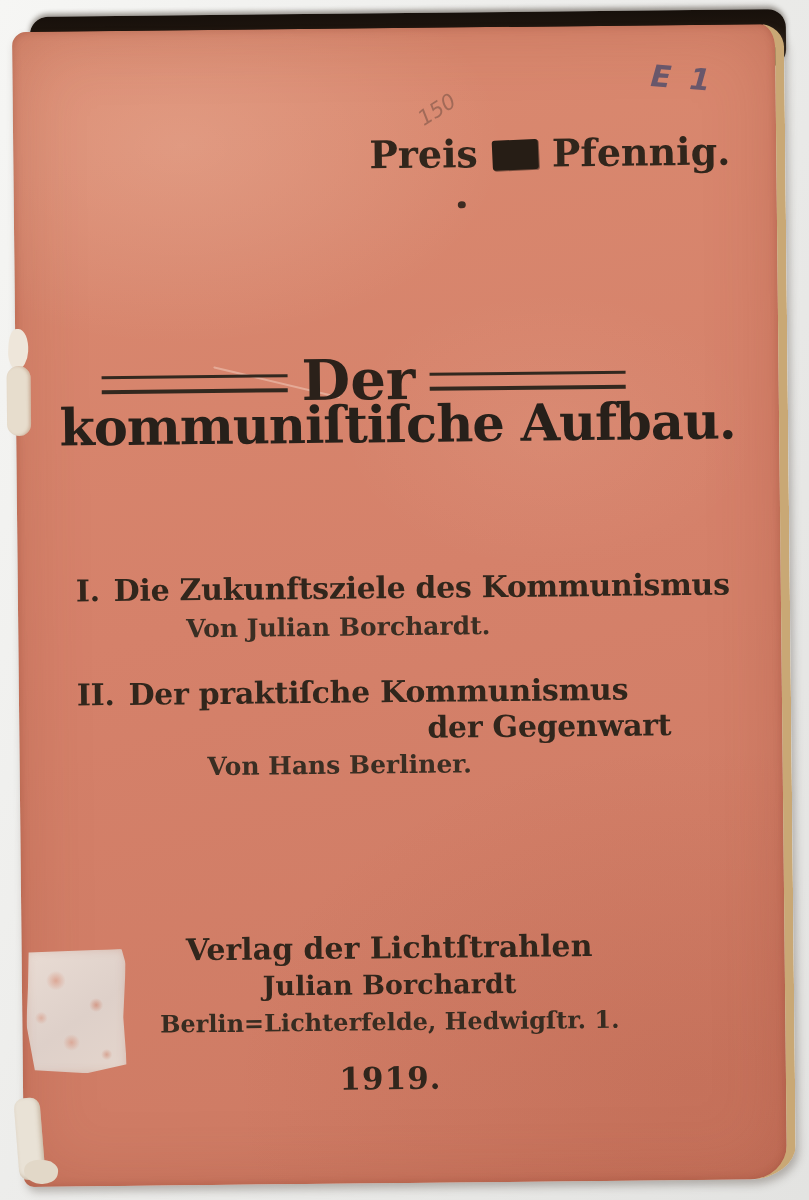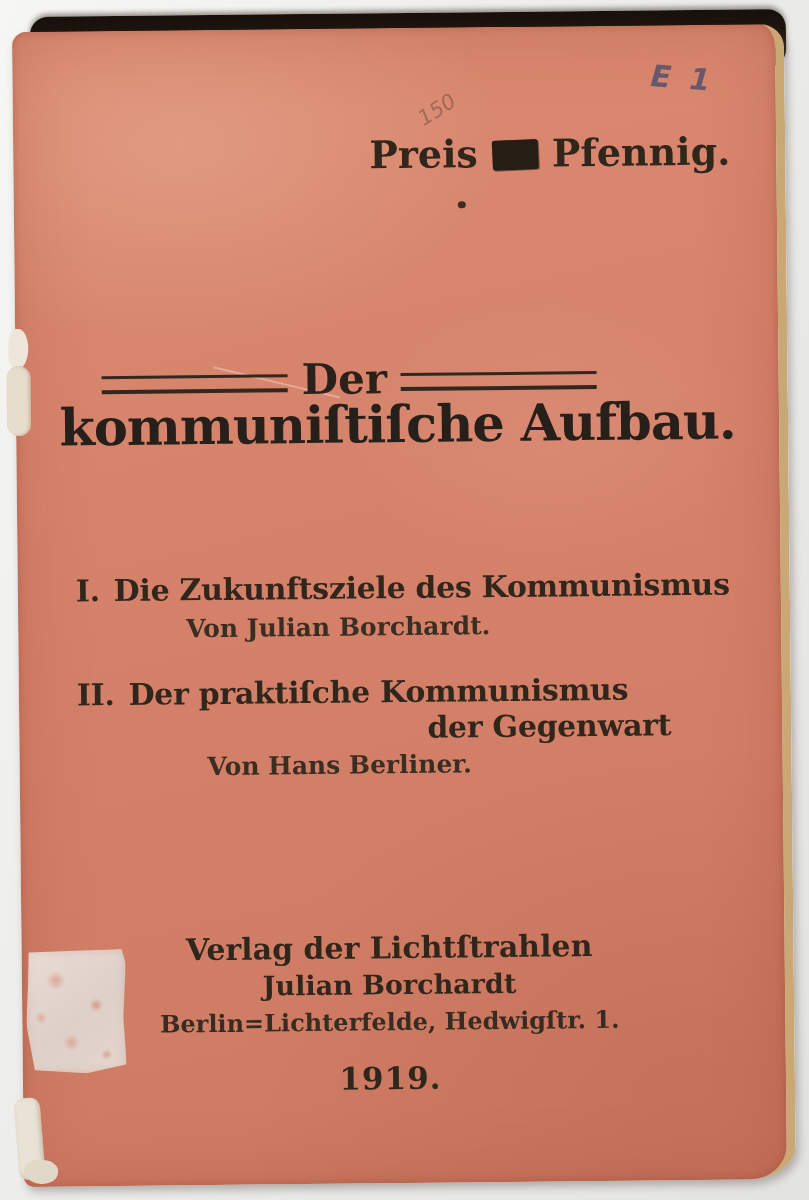--- a/index.html
+++ b/index.html
@@ -76,21 +76,21 @@
     display:flex;align-items:center;
   }
   .der-row .rule{
     position:static;height:11px;flex:none;
     border-top:3px solid #32281f;border-bottom:4px solid #32281f;
     margin-top:6px;
   }
   .rule-left{width:186px;}
   .rule-right{width:196px;}
   .der-text{
-    position:static;font-size:42px;font-weight:bold;line-height:1;
+    position:static;font-size:56px;font-weight:bold;line-height:1;
     margin:0 14px;color:#2b211a;
   }
   
   .main-title{
     left:0;top:368px;width:763px;margin:0;text-align:center;
     font-size:51px;font-weight:bold;letter-spacing:-1px;
     color:#27201a;line-height:1.1;
   }
   
   .sec-line{font-size:30px;font-weight:bold;white-space:nowrap;letter-spacing:-0.3px;}

